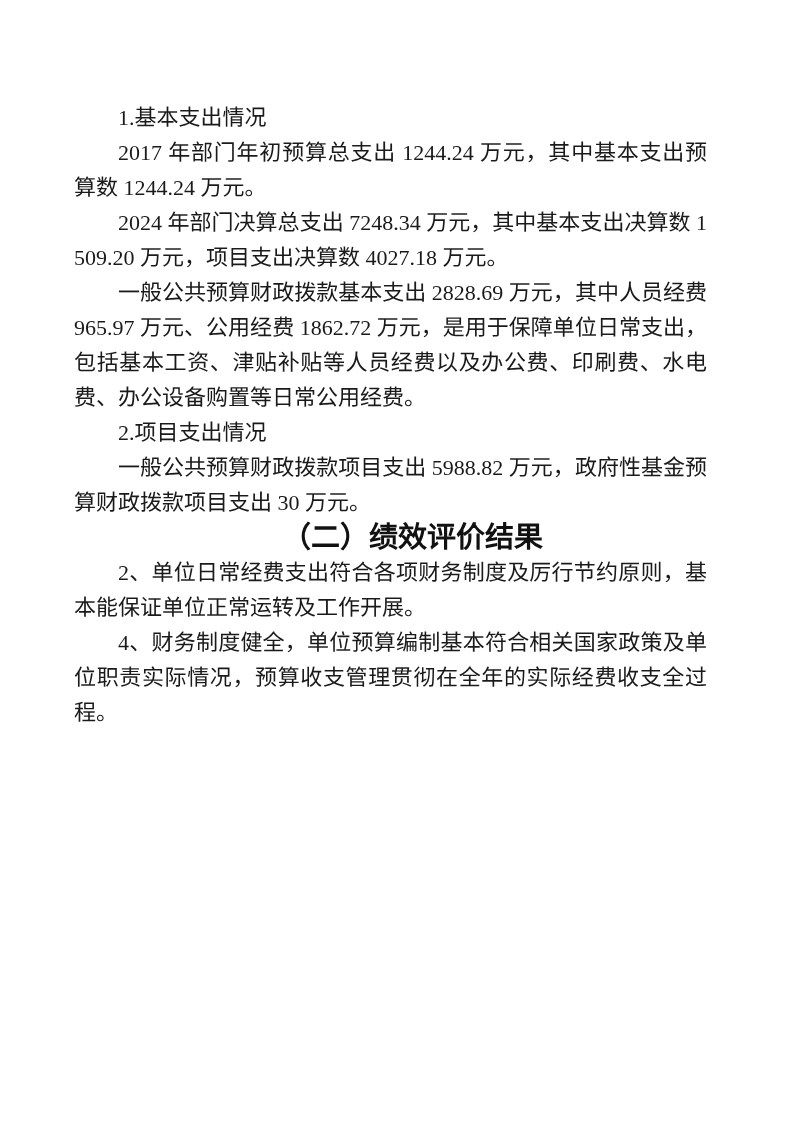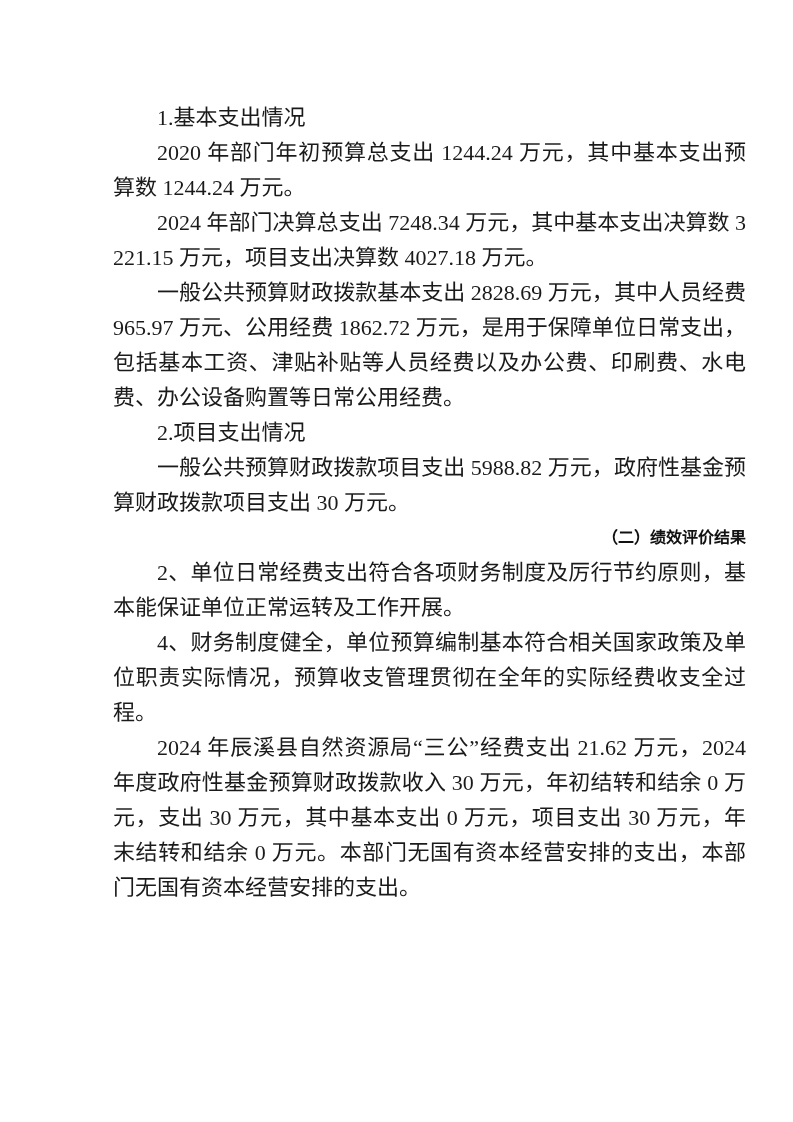--- a/index.html
+++ b/index.html
@@ -7,58 +7,57 @@
     padding: 0;
     background: #ffffff;
   }
   .page {
     position: relative;
     width: 793px;
     height: 1122px;
     background: #ffffff;
     overflow: hidden;
     box-sizing: border-box;
-    padding: 100px 80px 0 113px;
+    padding: 100px 80px 0 74px;
   }
   .content {
     width: 633px;
   }
   .para {
     margin: 0;
     font-family: "Liberation Serif", "DejaVu Serif", serif;
     font-size: 22px;
     line-height: 35px;
     color: #1a1a1a;
     text-align: justify;
     text-justify: inter-character;
     text-indent: 44px;
     letter-spacing: 0px;
     word-break: break-all;
   }
   .heading {
     margin: 0;
     font-family: "Liberation Sans", "DejaVu Sans", sans-serif;
     font-weight: 700;
-    font-size: 16px;
+    font-size: 29px;
     line-height: 35px;
     color: #111111;
-    text-align: right;
+    text-align: center;
     text-indent: 44px;
     word-break: break-all;
   }
 </style>
 </head>
 <body>
 
 <div class="page">
   <div class="content">
     <p class="para">1.基本支出情况</p>
-    <p class="para">2020 年部门年初预算总支出 1244.24 万元，其中基本支出预算数 1244.24 万元。</p>
-    <p class="para">2024 年部门决算总支出 7248.34 万元，其中基本支出决算数 3221.15 万元，项目支出决算数 4027.18 万元。</p>
+    <p class="para">2017 年部门年初预算总支出 1244.24 万元，其中基本支出预算数 1244.24 万元。</p>
+    <p class="para">2024 年部门决算总支出 7248.34 万元，其中基本支出决算数 1509.20 万元，项目支出决算数 4027.18 万元。</p>
     <p class="para">一般公共预算财政拨款基本支出 2828.69 万元，其中人员经费 965.97 万元、公用经费 1862.72 万元，是用于保障单位日常支出，包括基本工资、津贴补贴等人员经费以及办公费、印刷费、水电费、办公设备购置等日常公用经费。</p>
     <p class="para">2.项目支出情况</p>
     <p class="para">一般公共预算财政拨款项目支出 5988.82 万元，政府性基金预算财政拨款项目支出 30 万元。</p>
     <p class="heading">（二）绩效评价结果</p>
     <p class="para">2、单位日常经费支出符合各项财务制度及厉行节约原则，基本能保证单位正常运转及工作开展。</p>
     <p class="para">4、财务制度健全，单位预算编制基本符合相关国家政策及单位职责实际情况，预算收支管理贯彻在全年的实际经费收支全过程。</p>
-    <p class="para">2024 年辰溪县自然资源局“三公”经费支出 21.62 万元，2024 年度政府性基金预算财政拨款收入 30 万元，年初结转和结余 0 万元，支出 30 万元，其中基本支出 0 万元，项目支出 30 万元，年末结转和结余 0 万元。本部门无国有资本经营安排的支出，本部门无国有资本经营安排的支出。</p>
   </div>
 </div>
 
 </body></html>

